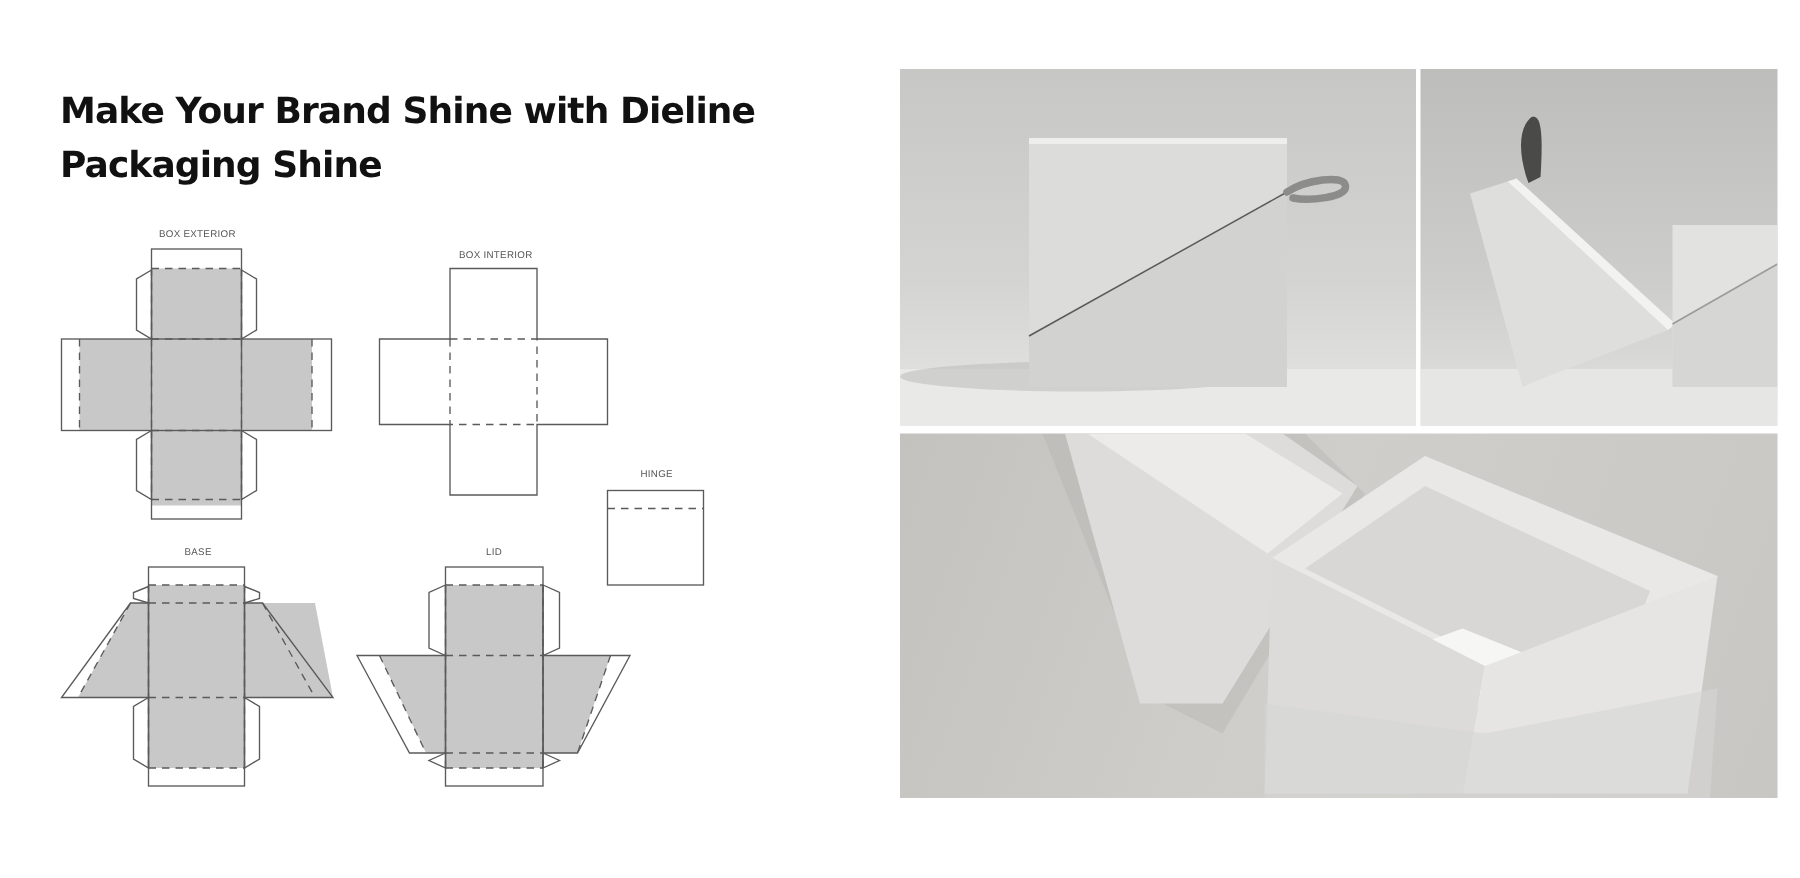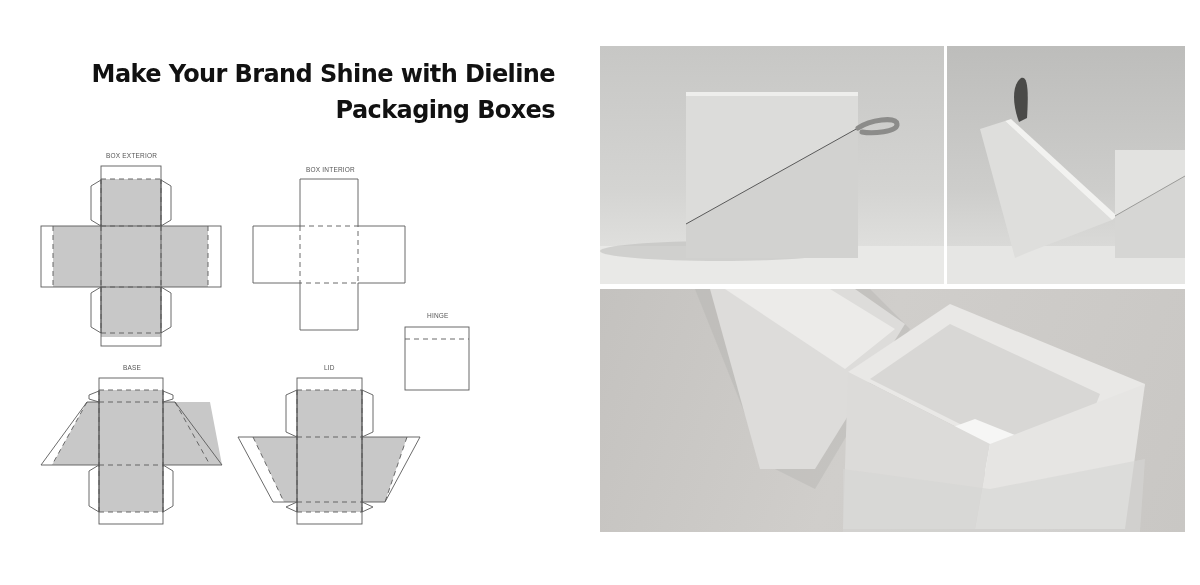--- a/index.html
+++ b/index.html
@@ -1,31 +1,31 @@
 <!DOCTYPE html>
 <html><head>
 <meta charset="utf-8">
 <style>
   html,body{margin:0;padding:0;background:#ffffff;}
   body{width:1200px;height:585px;position:relative;overflow:hidden;font-family:"DejaVu Sans","Liberation Sans",sans-serif;}
-  .title{position:absolute;left:40px;top:56px;width:515px;text-align:right;font-family:"DejaVu Sans",sans-serif;font-weight:bold;font-size:24px;line-height:36px;color:#111111;letter-spacing:-0.6px;}
+  .title{position:absolute;left:40px;top:56px;width:515px;text-align:left;font-family:"DejaVu Sans",sans-serif;font-weight:bold;font-size:24px;line-height:36px;color:#111111;letter-spacing:-0.6px;}
   .dielines{position:absolute;left:0;top:140px;width:590px;height:400px;}
   .photo{position:absolute;overflow:hidden;}
   .p1{left:600px;top:46px;width:344px;height:238px;background:linear-gradient(180deg,#c7c7c5 0%,#d4d4d2 60%,#e6e6e4 100%);}
   .p2{left:947px;top:46px;width:238px;height:238px;background:linear-gradient(180deg,#bdbdbb 0%,#cdcdcb 60%,#e2e2e0 100%);}
   .p3{left:600px;top:289px;width:585px;height:243px;background:linear-gradient(110deg,#c4c2bf 0%,#d0cecb 45%,#c9c7c4 100%);}
   .photo svg{position:absolute;left:0;top:0;}
   .lbl{font-family:"Liberation Sans",sans-serif;font-size:6.5px;fill:#555;letter-spacing:0.2px;}
 </style>
 </head>
 <body>
 
 <div class="title">
   <div>Make Your Brand Shine with Dieline</div>
-  <div>Packaging Boxes</div>
+  <div>Packaging Shine</div>
 </div>
 
 <div class="dielines">
   <svg width="590" height="400" viewBox="0 140 590 400" xmlns="http://www.w3.org/2000/svg">
     <g stroke="#5a5a5a" stroke-width="0.9" fill="none">
 
       <g>
         <text class="lbl" x="106" y="158" stroke="none">BOX EXTERIOR</text>
         <rect x="53" y="226" width="155" height="61" fill="#c8c8c8" stroke="none"></rect>
         <rect x="101" y="179" width="60" height="158" fill="#c8c8c8" stroke="none"></rect>

